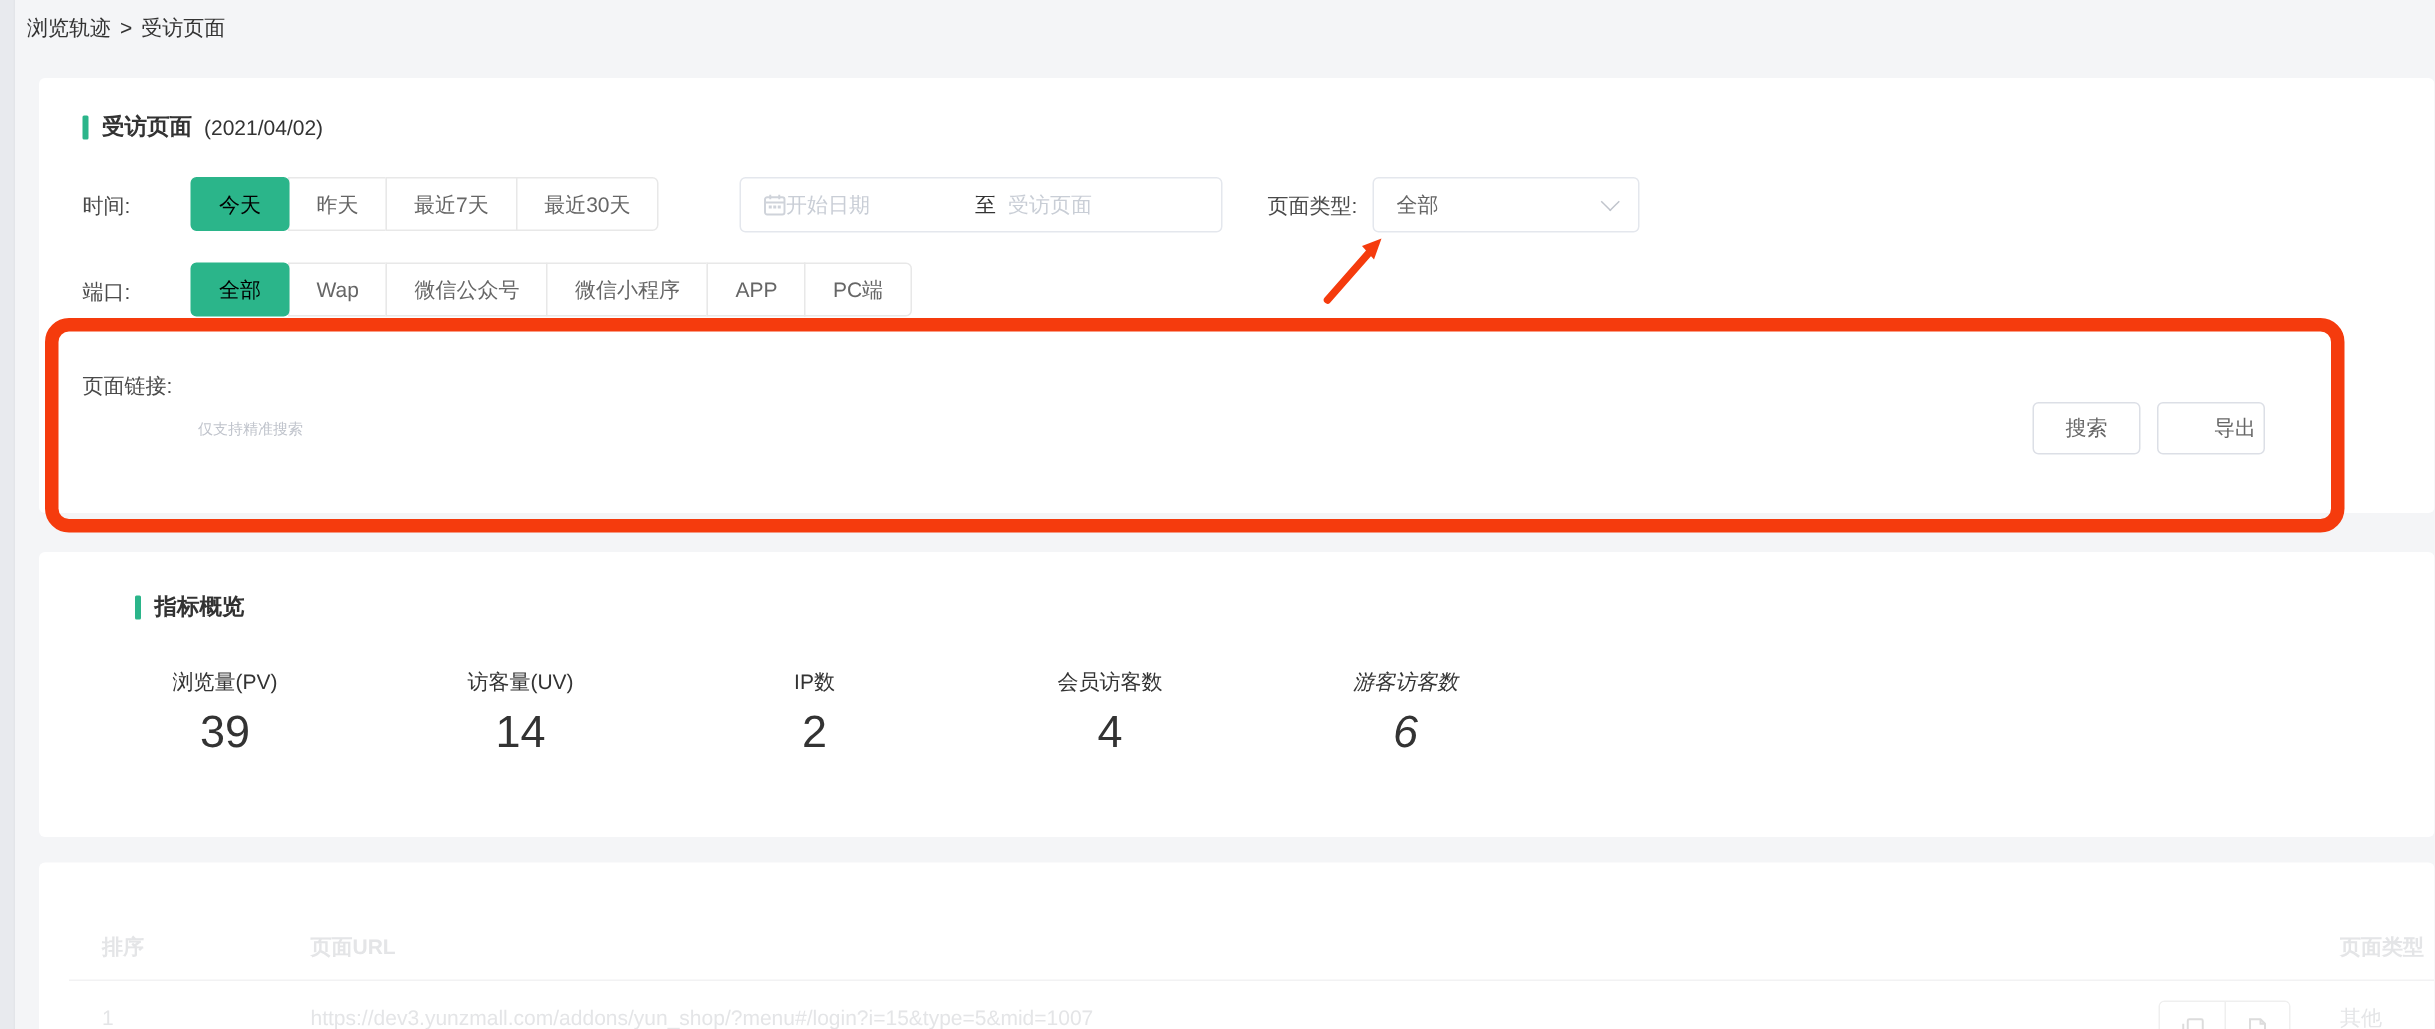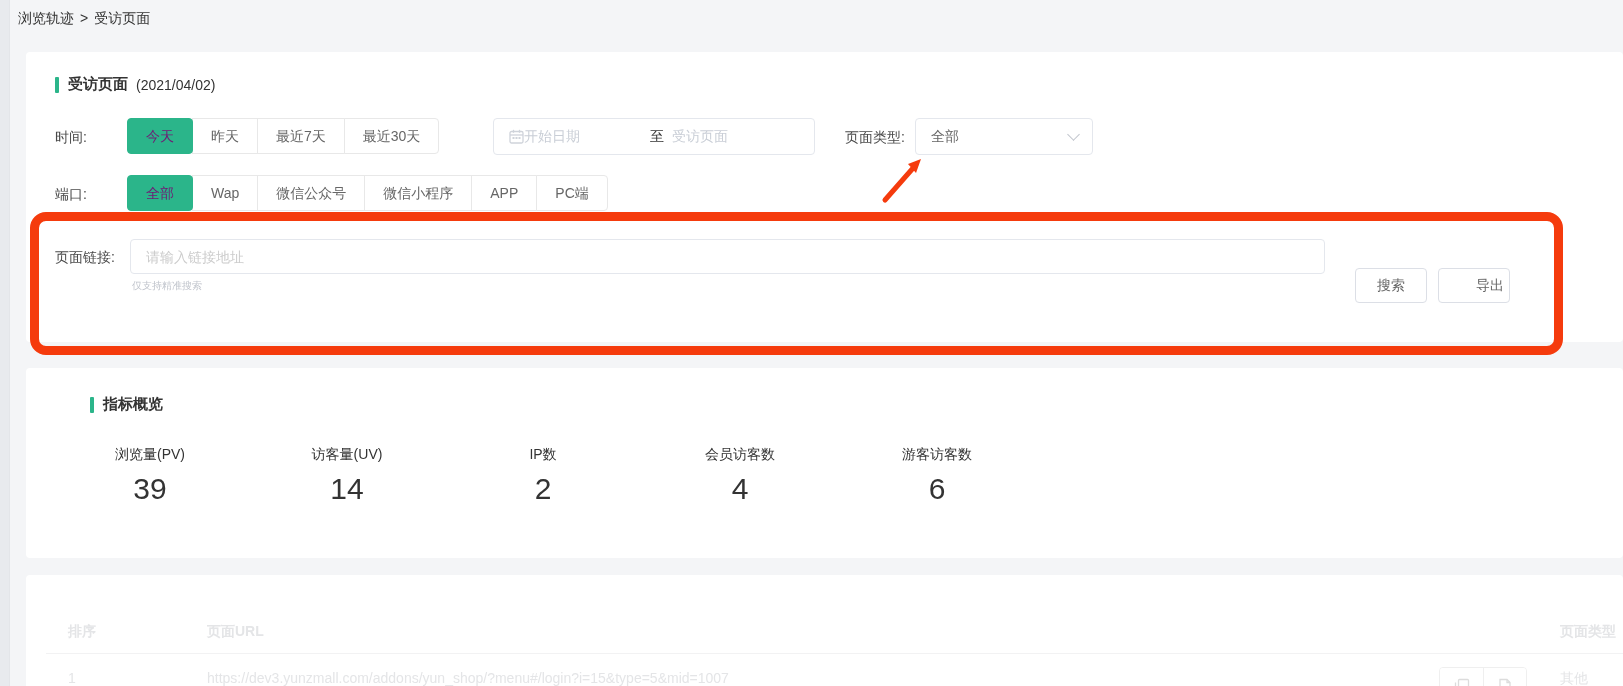--- a/index.html
+++ b/index.html
@@ -37,21 +37,21 @@
 
   .btn-group { position:absolute; display:flex; }
   .btn-group .fbtn {
     height:36px; line-height:34px; padding:0 18px; font-size:14px; color:#666;
     background:#fff; border:1px solid #e8e8e8; margin-left:-1px; cursor:pointer;
     text-align:center; white-space:nowrap;
   }
   .btn-group .fbtn:first-child { margin-left:0; border-radius:4px 0 0 4px; }
   .btn-group .fbtn:last-child { border-radius:0 4px 4px 0; }
   .btn-group .fbtn.active {
-    background:#2bb58a; color:#701a75; border-color:#2bb58a; border-radius:4px;
+    background:#2bb58a; color:#000000; border-color:#2bb58a; border-radius:4px;
     position:relative; z-index:1;
   }
 
   .date-range {
     position:absolute; left:467px; top:66px; width:322px; height:37px;
     border:1px solid #e4e7ed; border-radius:4px; background:#fff;
     display:flex; align-items:center;
   }
   .date-range .cal { margin-left:15px; }
   .date-range .ph { font-size:14px; color:#c9ced6; width:118px; }
@@ -160,21 +160,20 @@
   <div class="btn-group" style="left:101px; top:123px;">
     <div class="fbtn active">全部</div>
     <div class="fbtn">Wap</div>
     <div class="fbtn">微信公众号</div>
     <div class="fbtn">微信小程序</div>
     <div class="fbtn">APP</div>
     <div class="fbtn">PC端</div>
   </div>
 
   <div class="row-label" style="left:29px; top:195px;">页面链接:</div>
-  <input class="link-input" type="text" placeholder="请输入链接地址" style="">
   <button class="plain-btn" id="search-btn">搜索</button>
   <button class="plain-btn" id="export-btn">导出</button>
   <div class="hint">仅支持精准搜索</div>
 </div>
 
 <div class="card" id="metrics-card">
   <div class="section-title" style="left:28px; top:27px;padding-left:36px;">
     <span class="green-bar"></span>
     <span class="t">指标概览</span>
   </div>
@@ -188,21 +187,21 @@
     <div class="val">14</div>
   </div>
   <div class="stat-col" style="left:437px; top:78px;">
     <div class="lbl">IP数</div>
     <div class="val">2</div>
   </div>
   <div class="stat-col" style="left:634px; top:78px;">
     <div class="lbl">会员访客数</div>
     <div class="val">4</div>
   </div>
-  <div class="stat-col" style="left:831px; top:78px;">
+  <div class="stat-col" style="left:831px; top:78px;font-style:italic;">
     <div class="lbl">游客访客数</div>
     <div class="val">6</div>
   </div>
 </div>
 
 <div class="card" id="table-card">
   <div class="th" style="left:42px;">排序</div>
   <div class="th" style="left:181px;">页面URL</div>
   <div class="th" style="left:1534px;">页面类型</div>
   <div class="table-divider"></div>

